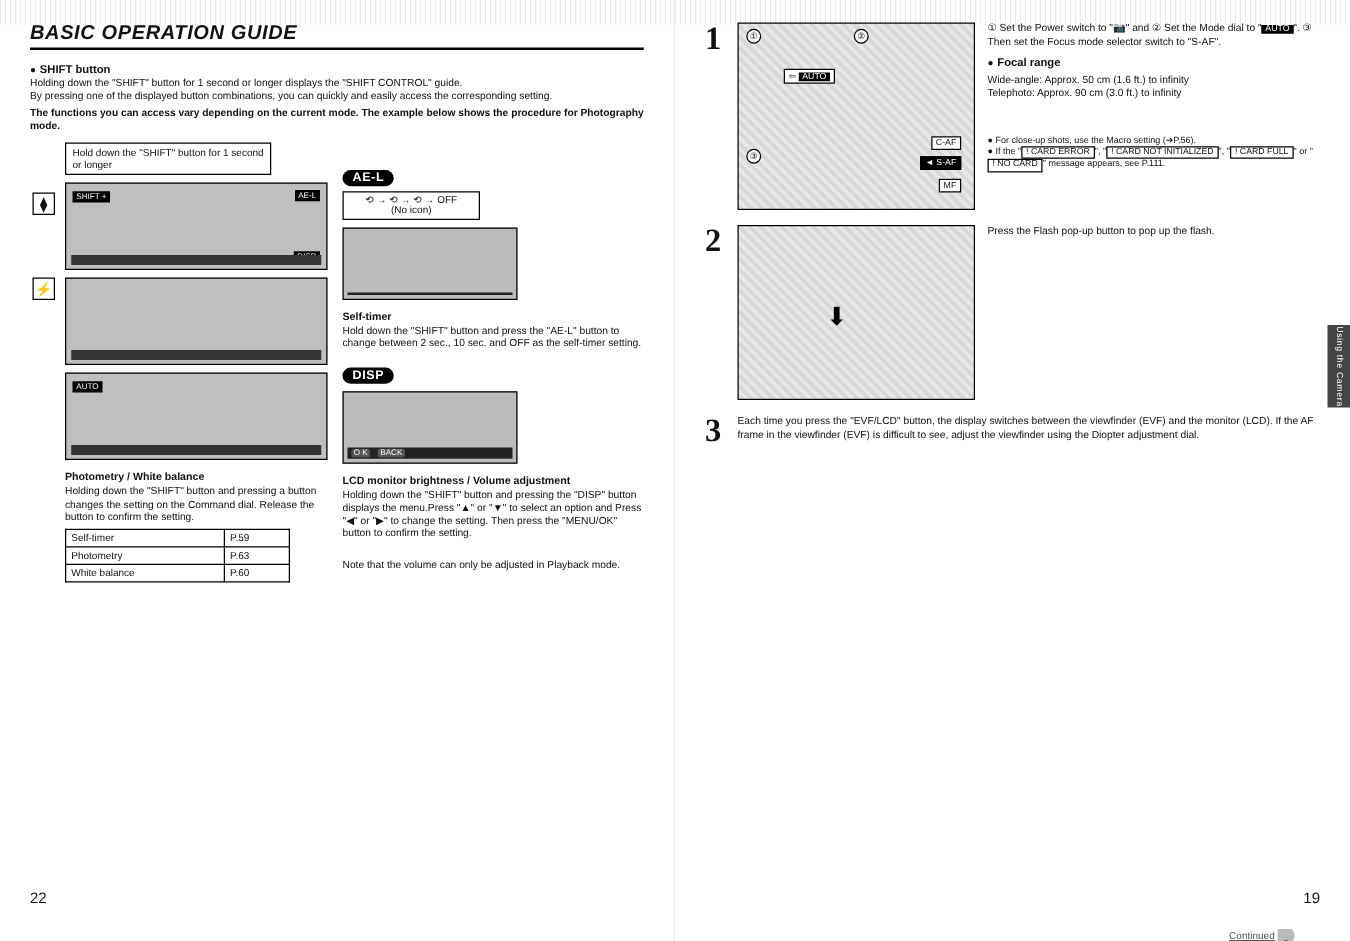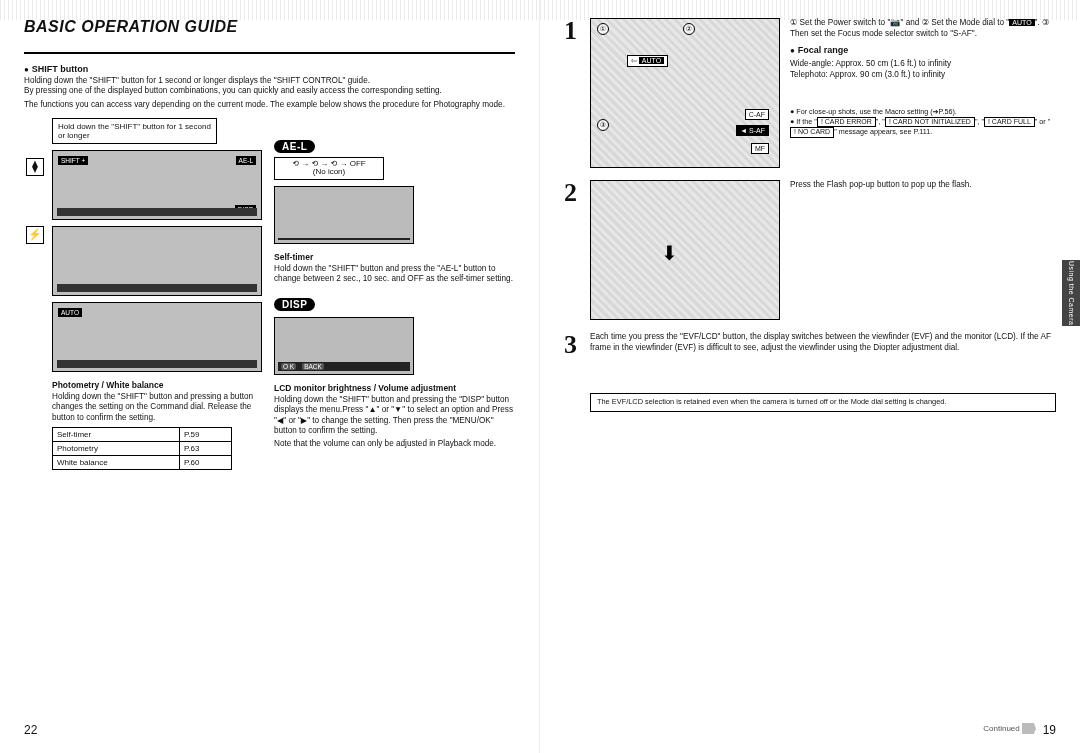--- a/index.html
+++ b/index.html
@@ -21,21 +21,21 @@
     position: absolute;
     top: 0; left: 0; right: 0; height: 20px;
     background: repeating-linear-gradient(90deg, #000 0 1px, transparent 1px 4px);
     opacity: 0.08;
   }
 
   .heading-bar {
     display: flex; align-items: center; gap: 6px;
     border-bottom: 2px solid #000;
     margin-bottom: 10px;
-    padding-bottom: 16px;
+    padding-bottom: 2px;
   }
   .heading-bar .title {
     font-family: "Arial Black", Arial, sans-serif;
     font-weight: 900;
     font-style: italic;
     font-size: 16px;
     letter-spacing: 0.5px;
   }
   .mode-box {
     border: 1px solid #000;
@@ -47,21 +47,21 @@
 
   .bullet-h {
     font-weight: bold;
     font-size: 9px;
     margin-top: 4px;
     margin-bottom: 2px;
   }
   .bullet-h::before { content: "●"; font-size: 8px; margin-right: 3px; }
 
   .body-text { font-size: 8.2px; line-height: 1.25; }
-  .strong { font-weight: normal; }
+  .strong { font-weight: bold; }
 
   .left-cols { display: flex; gap: 12px; margin-top: 8px; }
   .left-col-a { width: 210px; }
   .left-col-b { width: 240px; }
 
   .callout-box {
     border: 1px solid #000;
     padding: 3px 5px;
     font-size: 8px;
     line-height: 1.15;
@@ -124,26 +124,26 @@
   .sub-h { font-weight: bold; font-size: 8.5px; margin-top: 8px; margin-bottom: 2px; }
 
   .ref-table {
     border-collapse: collapse; width: 180px; margin-top: 4px;
     font-size: 8px;
   }
   .ref-table td {
     border: 1px solid #000; padding: 2px 4px;
   }
 
-  .page-num { position: absolute; bottom: 16px; font-size: 12px; }
+  .page-num { position: absolute; bottom: 28px; font-size: 12px; }
   .page-num.left { left: 24px; }
   .page-num.right { right: 24px; }
   .continued {
-    position: absolute; bottom: 20px; right: 44px;
-    font-size: 8px; color: #555;
+    position: absolute; bottom: 0; right: 44px;
+    font-size: 8px; color: #555; text-decoration: underline;
   }
   .continued .arrow { background: #bbb; padding: 1px 6px; clip-path: polygon(0 0, 85% 0, 100% 50%, 85% 100%, 0 100%); margin-left: 2px; }
 
   
   .step-row { display: flex; gap: 10px; margin-bottom: 12px; }
   .step-num {
     font-family: Georgia, "Times New Roman", serif;
     font-size: 26px; font-weight: bold; width: 16px; line-height: 1;
   }
   .illus {
@@ -280,21 +280,21 @@
         <div style="height:14px"></div>
         <span class="pill">DISP</span>
         <div class="mini-screen" style="width:140px">
           <div class="bottom-bar">
             <span>O K</span>
             <span>BACK</span>
           </div>
         </div>
         <div class="sub-h">LCD monitor brightness / Volume adjustment</div>
         <div class="body-text">Holding down the "SHIFT" button and pressing the "DISP" button displays the menu.Press "▲" or "▼" to select an option and Press "◀" or "▶" to change the setting. Then press the "MENU/OK" button to confirm the setting.</div>
-        <div class="body-text" style="margin-top:3px">Note that the volume can only be adjusted in Playback mode.</div>
+        <div class="body-text" style="margin-top:15px">Note that the volume can only be adjusted in Playback mode.</div>
       </div>
     </div>
 
     <div class="page-num left">22</div>
   </div>
 
   <div class="page page-right">
     <div class="gutter-mark"></div>
 
 
@@ -338,21 +338,20 @@
         <div style="height:50px"></div>
         <div style="font-size:7.2px; line-height:1.2">
         </div>
       </div>
     </div>
 
     <div class="step-row">
       <div class="step-num">3</div>
       <div class="right-text">
         <div>Each time you press the "EVF/LCD" button, the display switches between the viewfinder (EVF) and the monitor (LCD). If the AF frame in the viewfinder (EVF) is difficult to see, adjust the viewfinder using the Diopter adjustment dial.</div>
-        <div class="note-box" style="margin-top:40px">The EVF/LCD selection is retained even when the camera is turned off or the Mode dial setting is changed.</div>
       </div>
     </div>
 
     <div class="thumb-tab">Using the Camera</div>
 
     <div class="continued">
       <span>Continued</span><span class="arrow">&nbsp;</span>
     </div>
     <div class="page-num right">19</div>
   </div>

